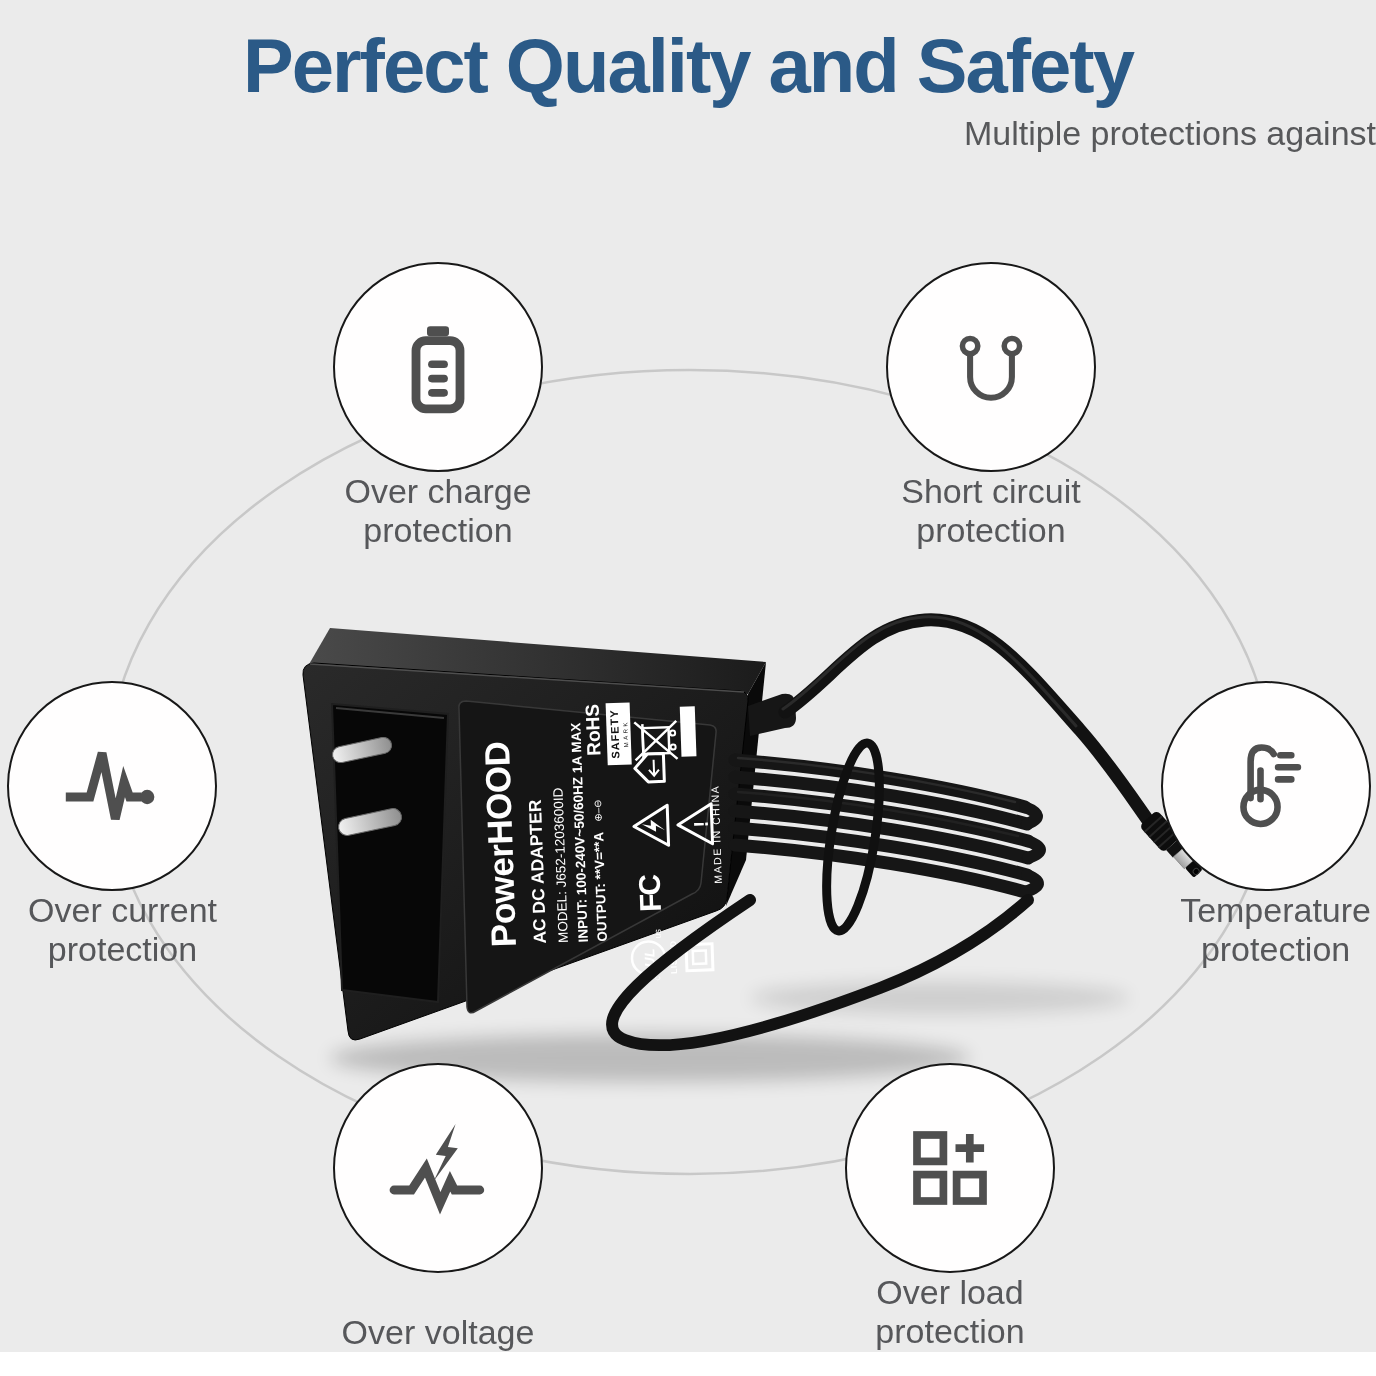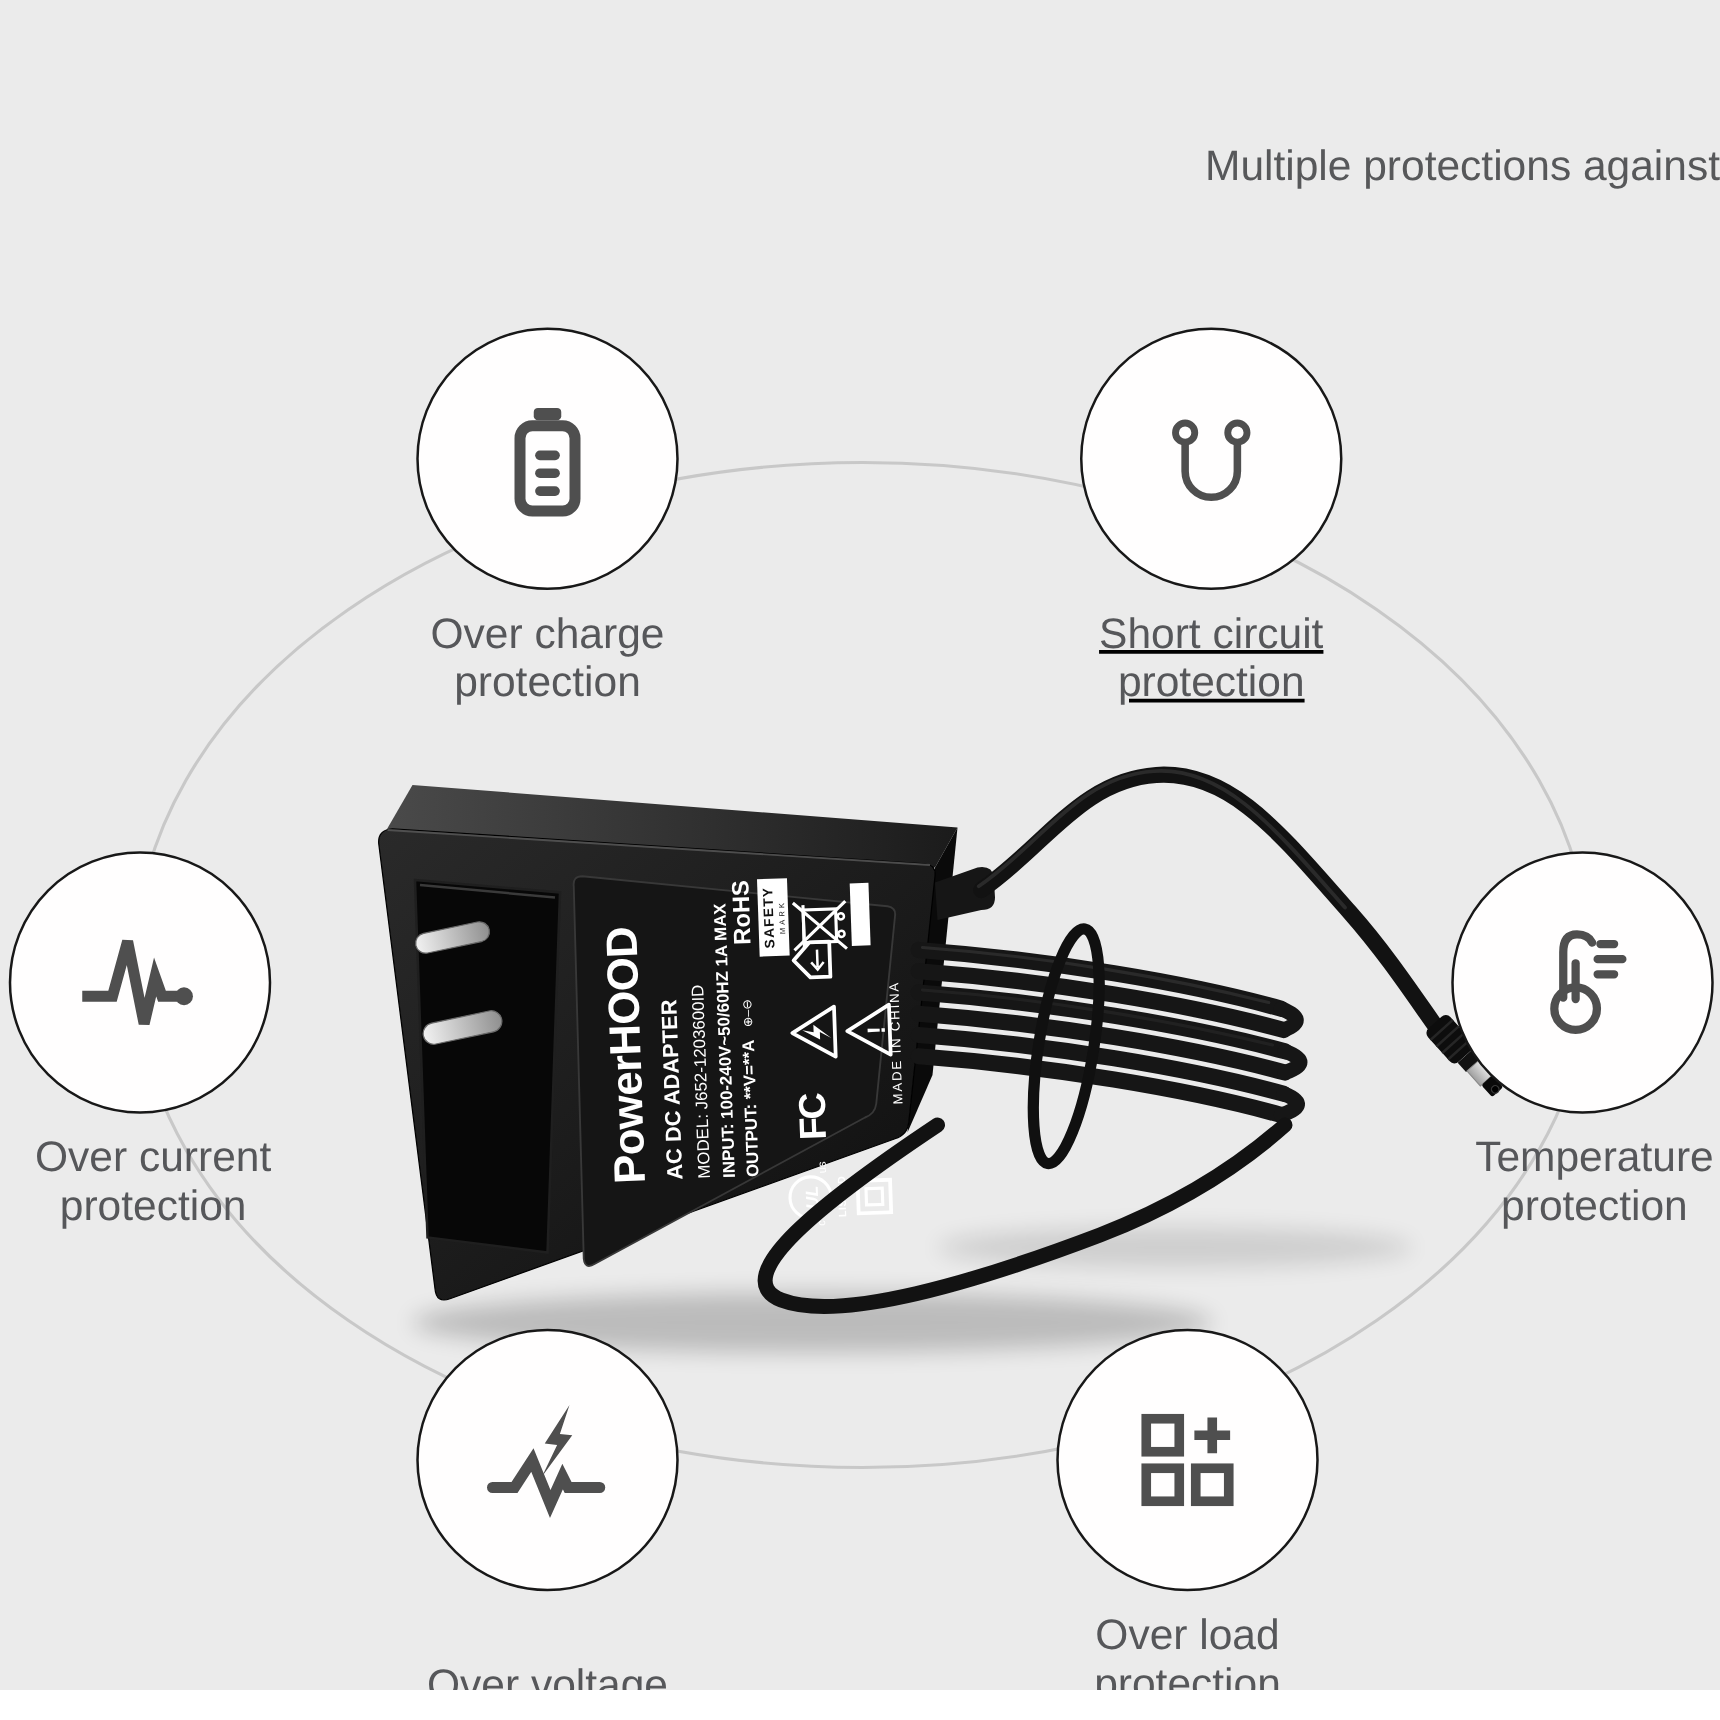--- a/index.html
+++ b/index.html
@@ -18,25 +18,25 @@
     position:absolute;top:114px;left:0;width:100%;text-align:right;
     font-size:34px;color:#57585a;
   }
   .feature{position:absolute;width:210px;display:flex;flex-direction:column;align-items:center;}
   .feature .circle{
     width:210px;height:210px;border-radius:50%;background:#fffefe;
     border:2px solid #181818;box-sizing:border-box;
     display:flex;align-items:center;justify-content:center;
   }
   .feature .flabel{
-    margin-top:16px;text-align:center;font-size:34px;line-height:39px;color:#56575a;
+    text-align:center;font-size:34px;line-height:39px;color:#56575a;
   }
   .feature .flabel span{display:block;white-space:nowrap;}
   .f-over-charge{left:333px;top:262px;}
-  .f-short-circuit{left:864px;top:262px;text-decoration:underline;}
+  .f-short-circuit{left:886px;top:262px;}
   .f-over-current{left:7px;top:681px;align-items:flex-end;}
   .f-temperature{left:1161px;top:681px;align-items:flex-end;}
   .f-over-voltage{left:333px;top:1063px;gap:40px;}
   .f-over-load{left:845px;top:1063px;}
   .bottom-strip{position:absolute;left:0;bottom:0;width:100%;height:24px;background:#ffffff;}
   .icon{stroke:#4f4f4f;fill:none;}
 </style>
 </head>
 <body>
 
@@ -175,20 +175,21 @@
     <g transform="translate(868,258) rotate(48)">
       <rect x="0" y="-12" width="36" height="24" rx="5" fill="#0d0d0d"></rect>
       <path d="M8,-12 L8,12 M15,-12 L15,12 M22,-12 L22,12 M29,-12 L29,12" stroke="#262626" stroke-width="2"></path>
       <rect x="36" y="-8" width="10" height="16" fill="#111"></rect>
       <rect x="46" y="-7" width="16" height="14" fill="url(#gSilver)" stroke="#878787" stroke-width="0.8"></rect>
       <rect x="62" y="-6" width="13" height="12" rx="2" fill="#0a0a0a"></rect>
       <circle cx="72" cy="0" r="3" fill="#000" stroke="#3a3a3a" stroke-width="1"></circle>
     </g>
   </svg>
 
+  <div class="title">Perfect Quality and Safety</div>
   <div class="subtitle">Multiple protections against</div>
 
   <div class="feature f-over-charge">
     <div class="circle">
       <svg width="110" height="110" viewBox="0 0 100 100" class="icon">
         <rect x="40" y="13" width="20" height="9" rx="3" fill="#4f4f4f" stroke="none"></rect>
         <rect x="30" y="26" width="40" height="62" rx="9" stroke-width="8"></rect>
         <rect x="41" y="44" width="18" height="7" rx="3.5" fill="#4f4f4f" stroke="none"></rect>
         <rect x="41" y="57" width="18" height="7" rx="3.5" fill="#4f4f4f" stroke="none"></rect>
         <rect x="41" y="70" width="18" height="7" rx="3.5" fill="#4f4f4f" stroke="none"></rect>

